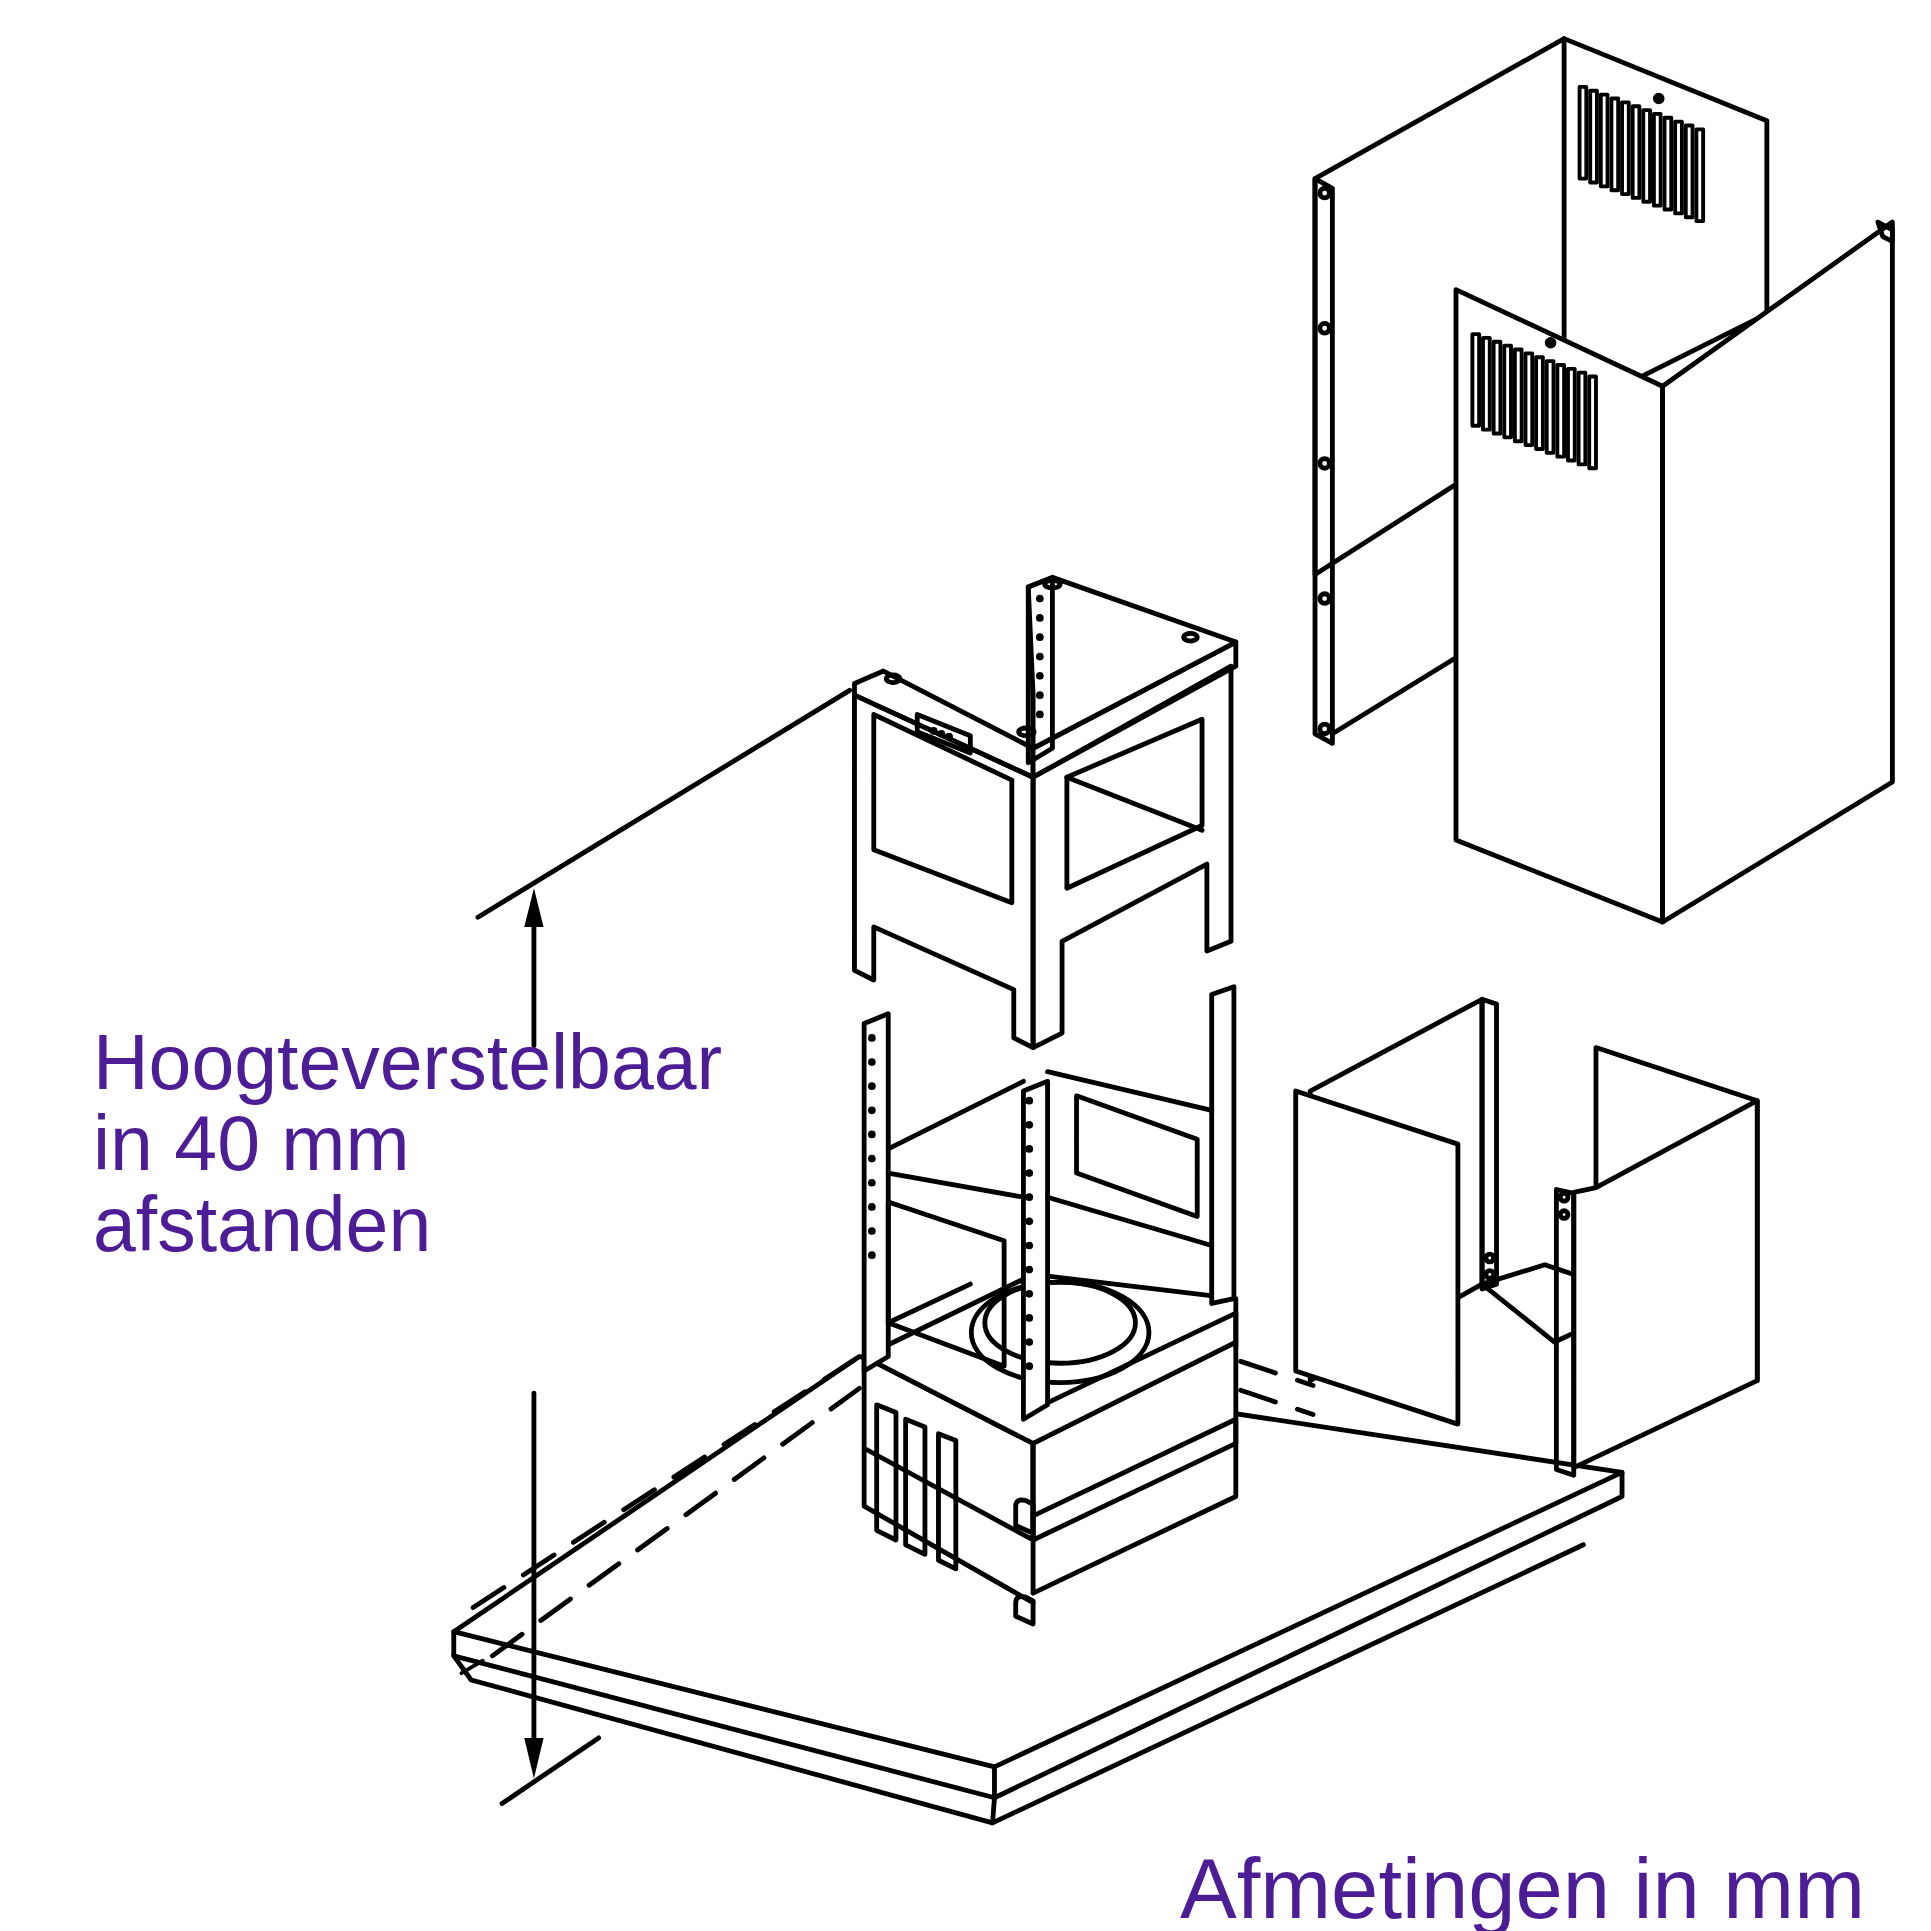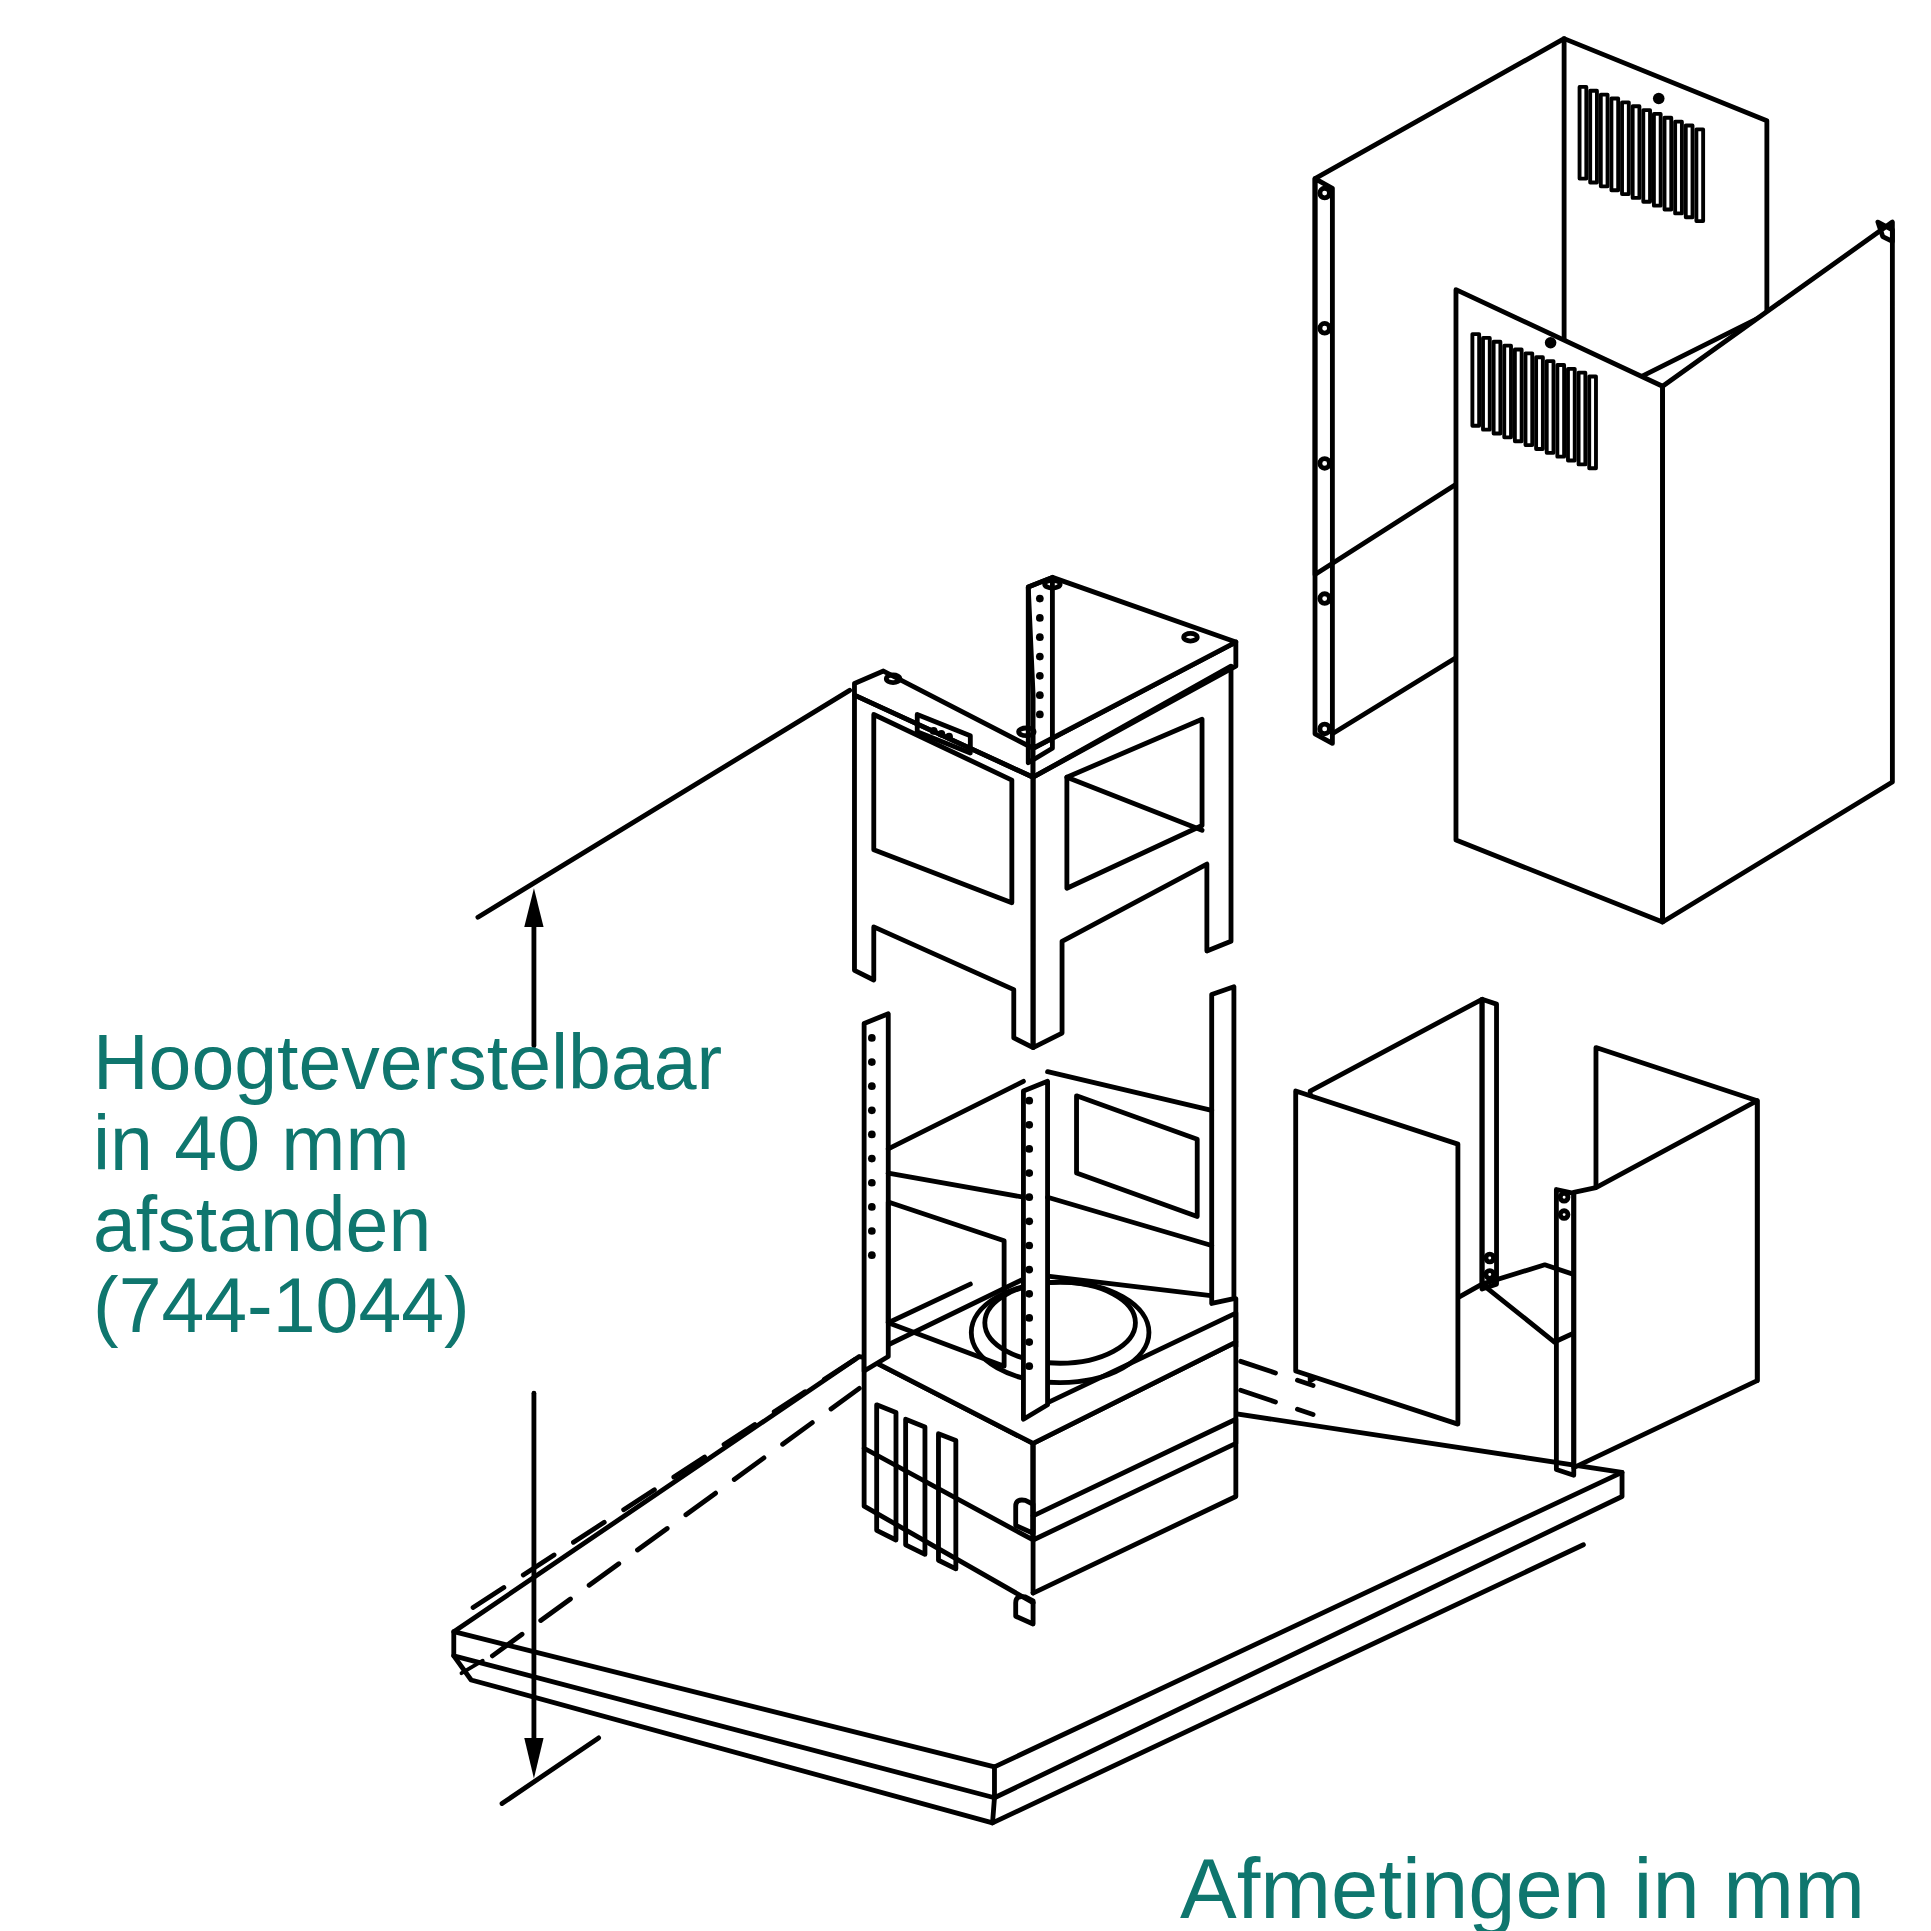--- a/index.html
+++ b/index.html
@@ -6,21 +6,21 @@
   body { width: 1931px; height: 1931px; position: relative; overflow: hidden; }
   svg.drawing { position: absolute; left: 0; top: 0; width: 1931px; height: 1931px; }
   .ln { fill: none; stroke: #000; stroke-width: 5; stroke-linejoin: round; stroke-linecap: round; }
   .fill { fill: #fff; stroke: #000; stroke-width: 5; stroke-linejoin: round; }
   .thin { fill: none; stroke: #000; stroke-width: 4; stroke-linejoin: round; stroke-linecap: round; }
   .dash { fill: none; stroke: #000; stroke-width: 5; stroke-dasharray: 38 24; stroke-linecap: round; }
   .dot { fill: #000; }
   .label {
     position: absolute;
     font-family: "Liberation Sans", sans-serif;
-    color: #0f766e;
+    color: #4c1d95;
     font-size: 77px;
     line-height: 81px;
     white-space: nowrap;
   }
   #height-label { left: 93px; top: 1022px; }
   #units-label { left: 1180px; top: 1848px; font-size: 85px; }
 </style>
 </head>
 <body>
 
@@ -209,17 +209,16 @@
     <polygon class="ln" points="1612,1232 1630,1236 1630,1528 1612,1522"></polygon>
     <circle class="ln" cx="1620" cy="1240" r="4"></circle>
     <circle class="ln" cx="1620" cy="1258" r="4"></circle>
   </g>
 </svg>
 
 <div id="height-label" class="label">
   <div>Hoogteverstelbaar</div>
   <div>in 40 mm</div>
   <div>afstanden</div>
-  <div>(744-1044)</div>
 </div>
 
 <div id="units-label" class="label">Afmetingen in mm</div>
 
 
 </body></html>

